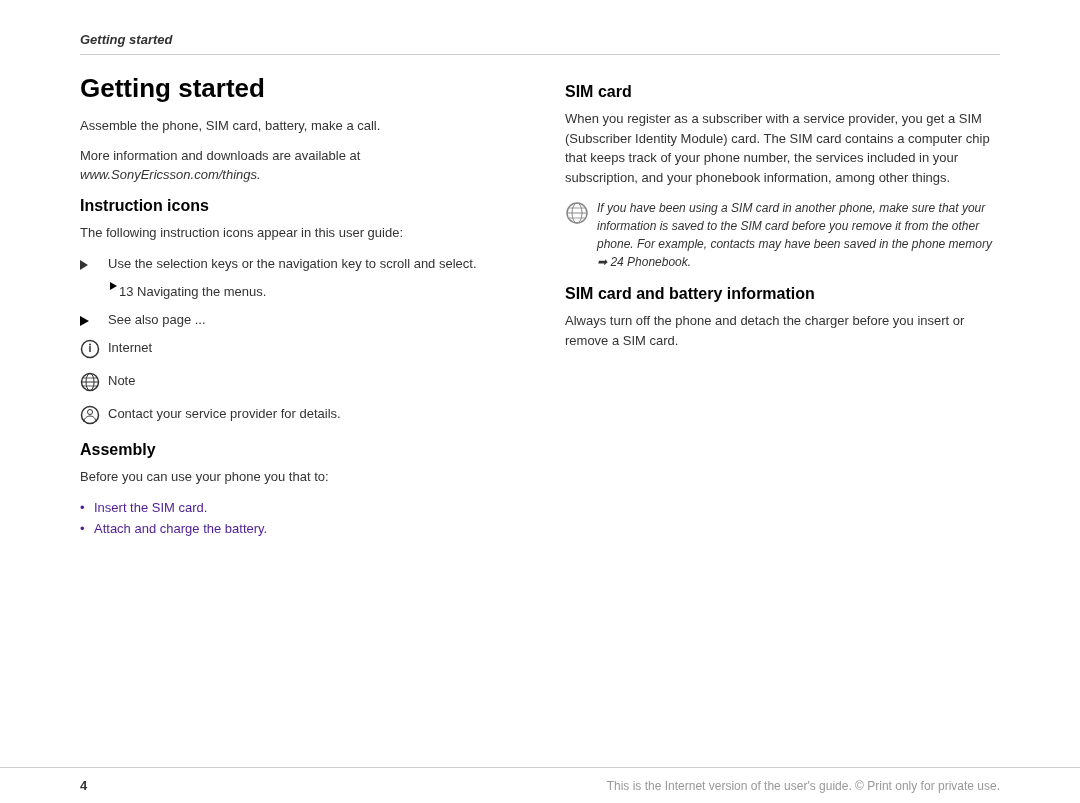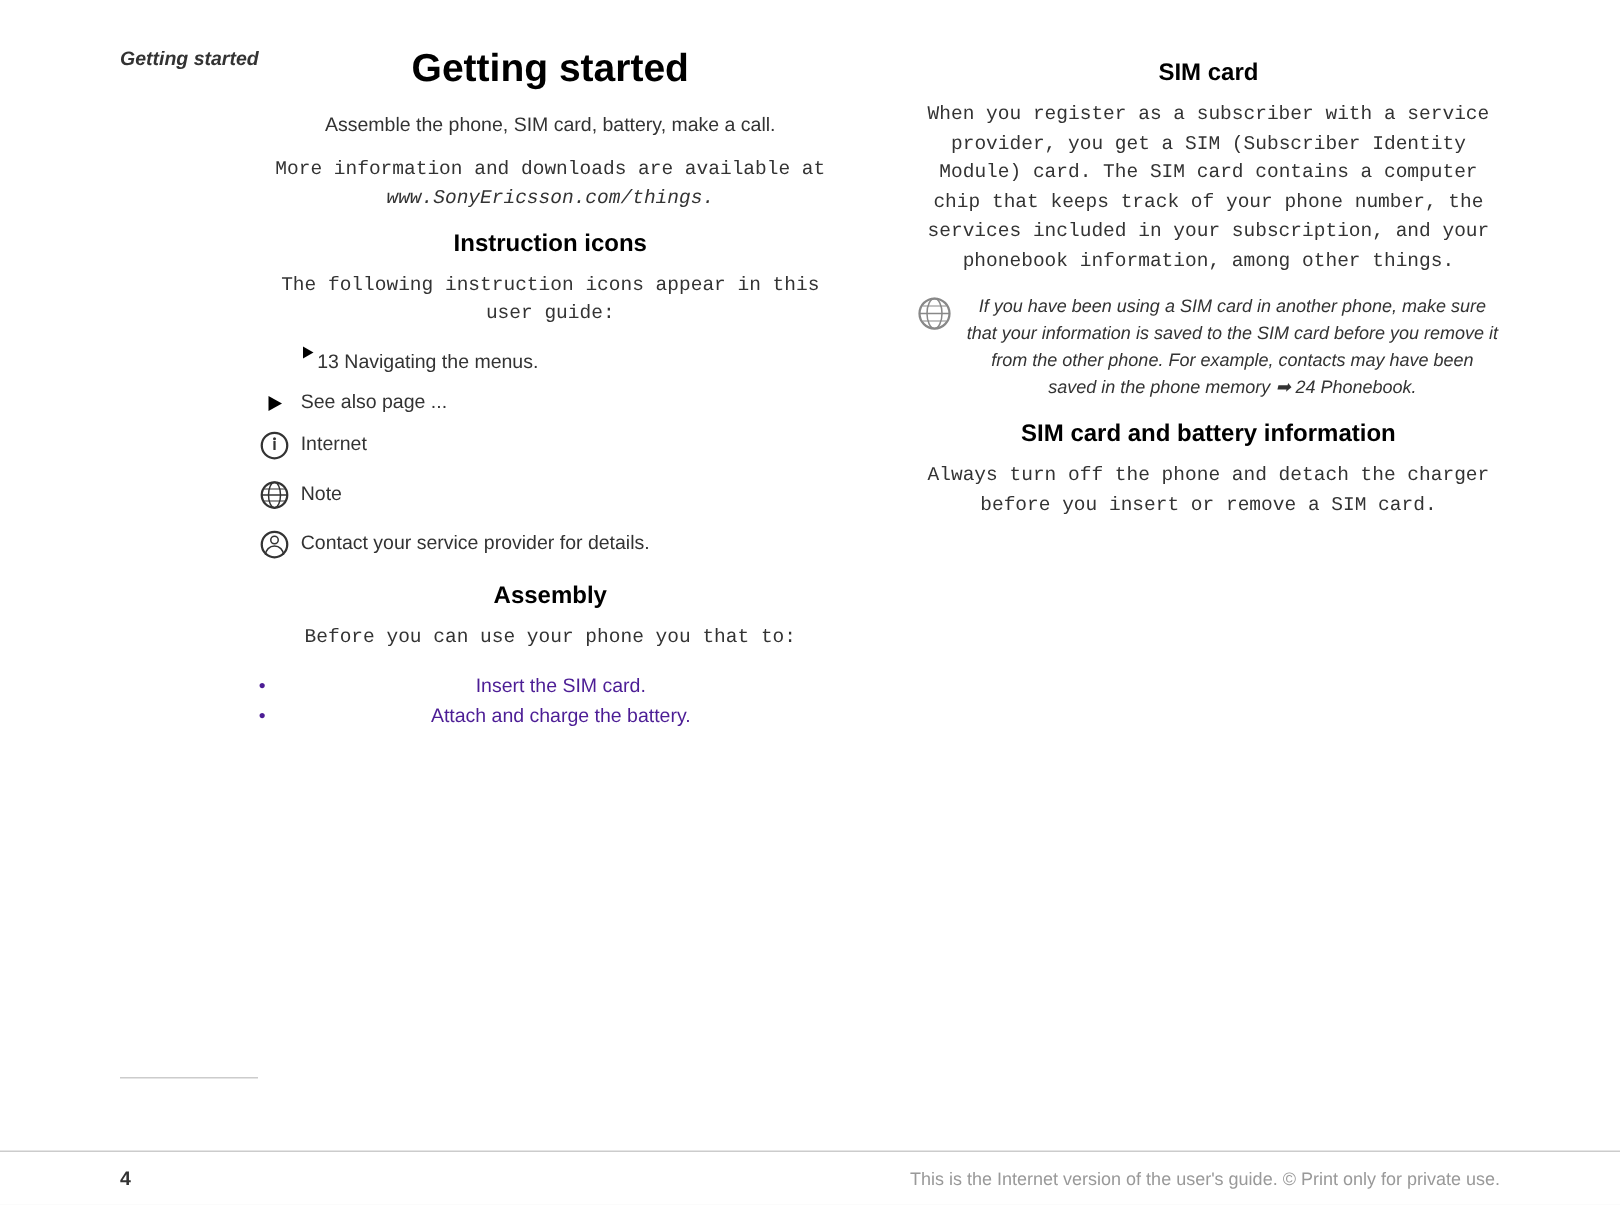--- a/index.html
+++ b/index.html
@@ -20,22 +20,21 @@
       position: relative;
       overflow: hidden;
       display: flex;
       flex-direction: column;
     }
 
     .page-inner {
       padding: 30px 80px 30px 80px;
       flex: 1;
       display: flex;
-      flex-direction: row;
-      text-align: center;
+      flex-direction: column;
     }
 
     .header-section {
       border-bottom: 1px solid #ccc;
       padding-bottom: 6px;
       margin-bottom: 18px;
     }
 
     .header-title {
       font-size: 13px;
@@ -71,21 +70,20 @@
       color: #333;
       margin-bottom: 10px;
       line-height: 1.5;
     }
 
     .body-text {
       font-size: 13px;
       color: #333;
       line-height: 1.5;
       margin-bottom: 12px;
-      font-family: Liberation Mono, monospace;
     }
 
     .section-heading {
       font-size: 16px;
       font-weight: bold;
       color: #000;
       margin-bottom: 8px;
       margin-top: 10px;
     }
 
@@ -247,20 +245,26 @@
 
         <p class="body-text">
           More information and downloads are available at <span style="font-style:italic">www.SonyEricsson.com/things.</span>
         </p>
 
         <h2 class="section-heading">Instruction icons</h2>
         <p class="body-text">The following instruction icons appear in this user guide:</p>
 
         <ul class="icon-list">
 
+          <li class="icon-list-item">
+            <span class="icon-sym">
+              <span class="arrow-right"></span>
+            </span>
+            <span>Use the selection keys or the navigation key to scroll and select.</span>
+          </li>
           <li>
             <div class="sub-arrow-text">
               <span class="inline-arrow"></span>
               <span style="font-size:13px;">13 Navigating the menus.</span>
             </div>
           </li>
 
           <li class="icon-list-item">
             <span class="icon-sym">
               <span class="arrow-filled"></span>

